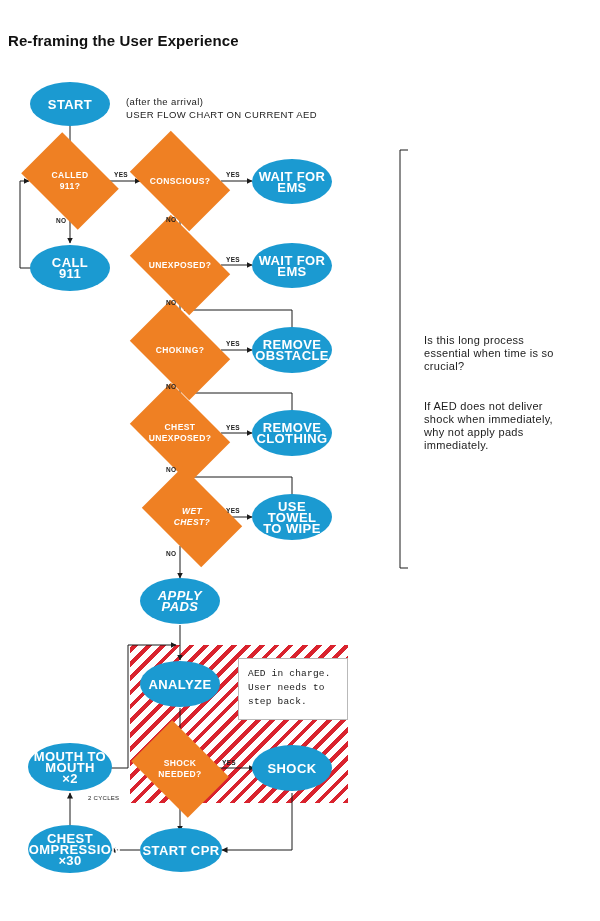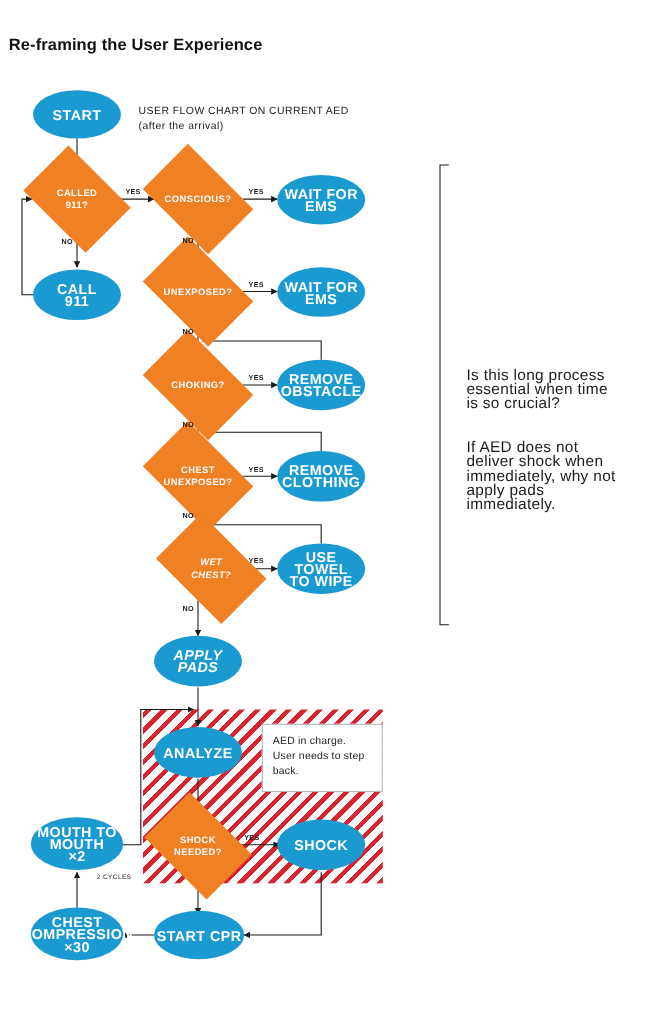--- a/index.html
+++ b/index.html
@@ -14,21 +14,21 @@
   .title{
     position:absolute;
     left:8px; top:32px;
     font-size:15px;
     font-weight:bold;
     letter-spacing:0.1px;
     color:#111;
   }
   .caption{
     position:absolute;
-    font-size:14px;
+    font-size:11px;
     line-height:13px;
     letter-spacing:0.3px;
     color:#1b1b1b;
   }
   
   .node{
     position:absolute;
     display:flex;
     align-items:center;
     justify-content:center;
@@ -111,22 +111,22 @@
     letter-spacing:0.4px;
     color:#1b1b1b;
   }
 </style>
 </head>
 <body>
 
 <div class="title">Re-framing the User Experience</div>
 
 <div class="flowtitle" style="left:126px; top:95px; width:220px;">
+  <div>(after the arrival)</div>
   <div>USER FLOW CHART ON CURRENT AED</div>
-  <div>(after the arrival)</div>
 </div>
 
 <div class="hatch" style="left:130px; top:645px; width:218px; height:158px;"></div>
 
 <svg class="svg-layer">
   <defs>
     <marker id="arr" markerWidth="7" markerHeight="7" refX="5.5" refY="3" orient="auto">
       <path d="M0,0 L6,3 L0,6 z" fill="#1b1b1b"></path>
     </marker>
   </defs>
@@ -272,16 +272,16 @@
 <div class="lbl" style="left:166px; top:299px;">NO</div>
 <div class="lbl" style="left:226px; top:340px;">YES</div>
 <div class="lbl" style="left:166px; top:383px;">NO</div>
 <div class="lbl" style="left:226px; top:424px;">YES</div>
 <div class="lbl" style="left:166px; top:466px;">NO</div>
 <div class="lbl" style="left:226px; top:507px;">YES</div>
 <div class="lbl" style="left:166px; top:550px;">NO</div>
 <div class="lbl" style="left:222px; top:759px;">YES</div>
 <div class="lbl small" style="left:88px; top:795px;">2 CYCLES</div>
 
-<div class="callout" style="left:238px; top:658px; width:110px; height:62px;">AED in charge. User needs to step back.</div>
+<div class="callout" style="left:238px; top:658px; width:110px; height:62px;font-family:Liberation Mono, monospace;">AED in charge. User needs to step back.</div>
 
 <div class="caption" style="left:424px; top:334px; width:140px;">Is this long process essential when time is so crucial?</div>
 <div class="caption" style="left:424px; top:400px; width:140px;">If AED does not deliver shock when immediately, why not apply pads immediately.</div>
 
 </body></html>

